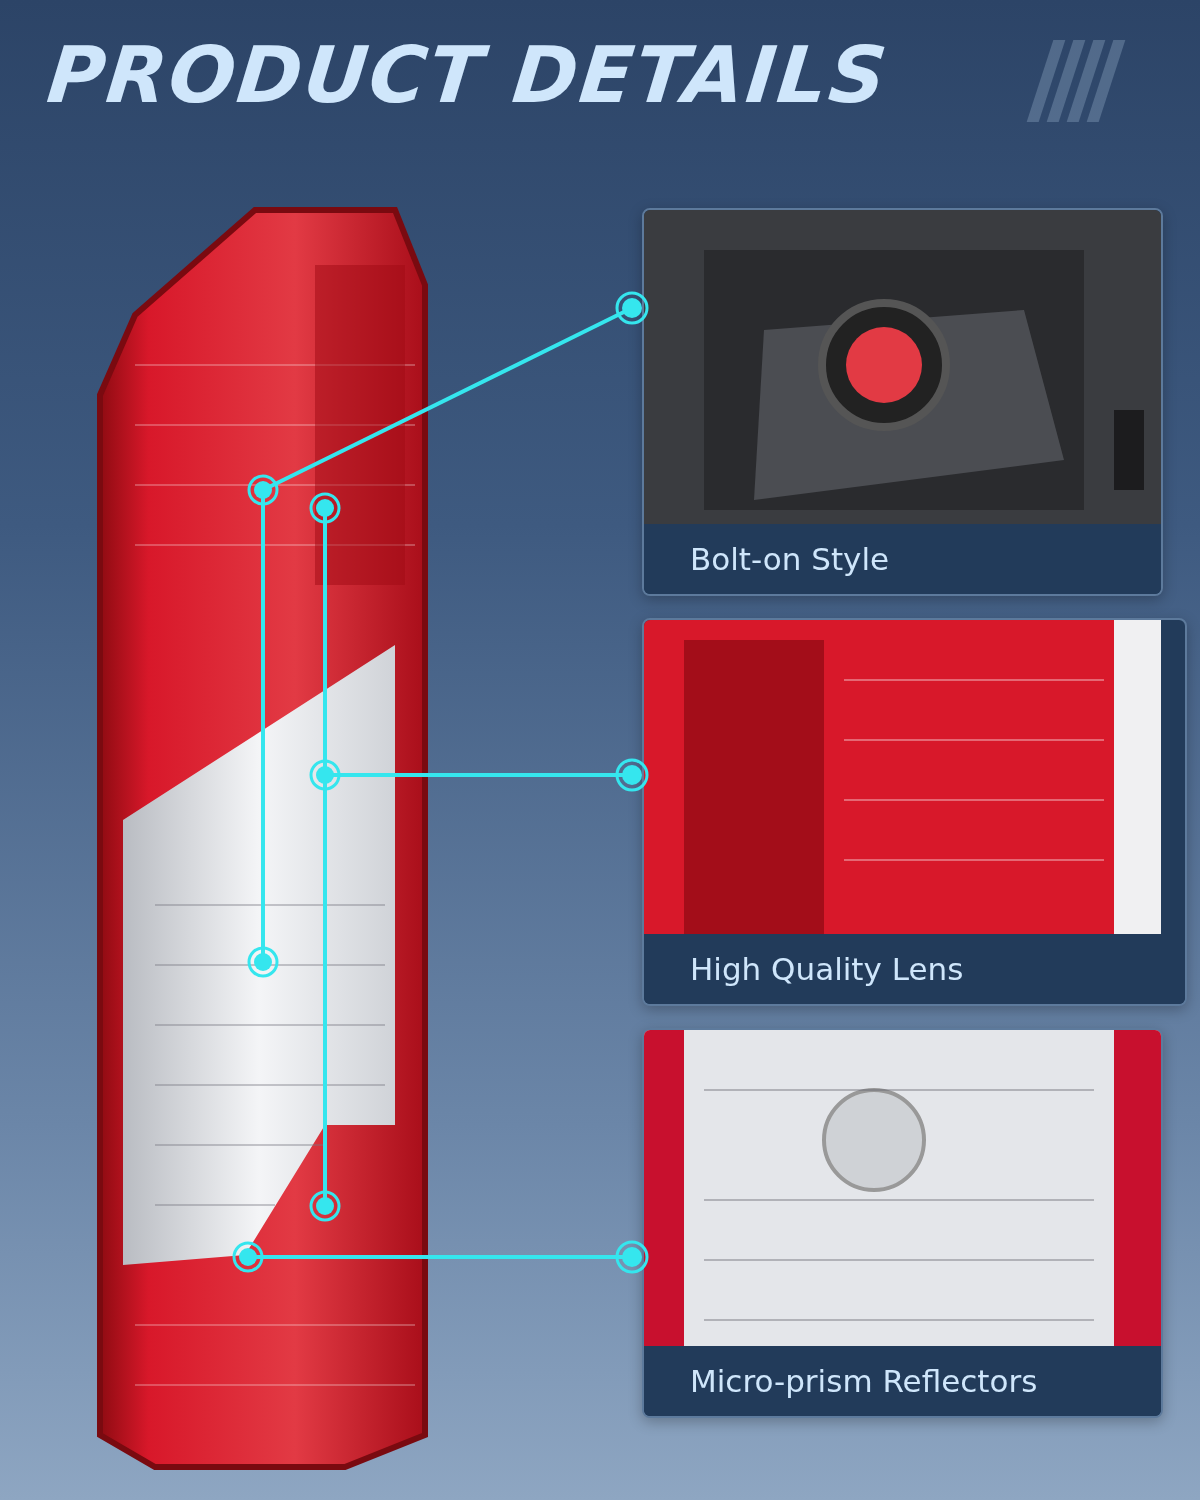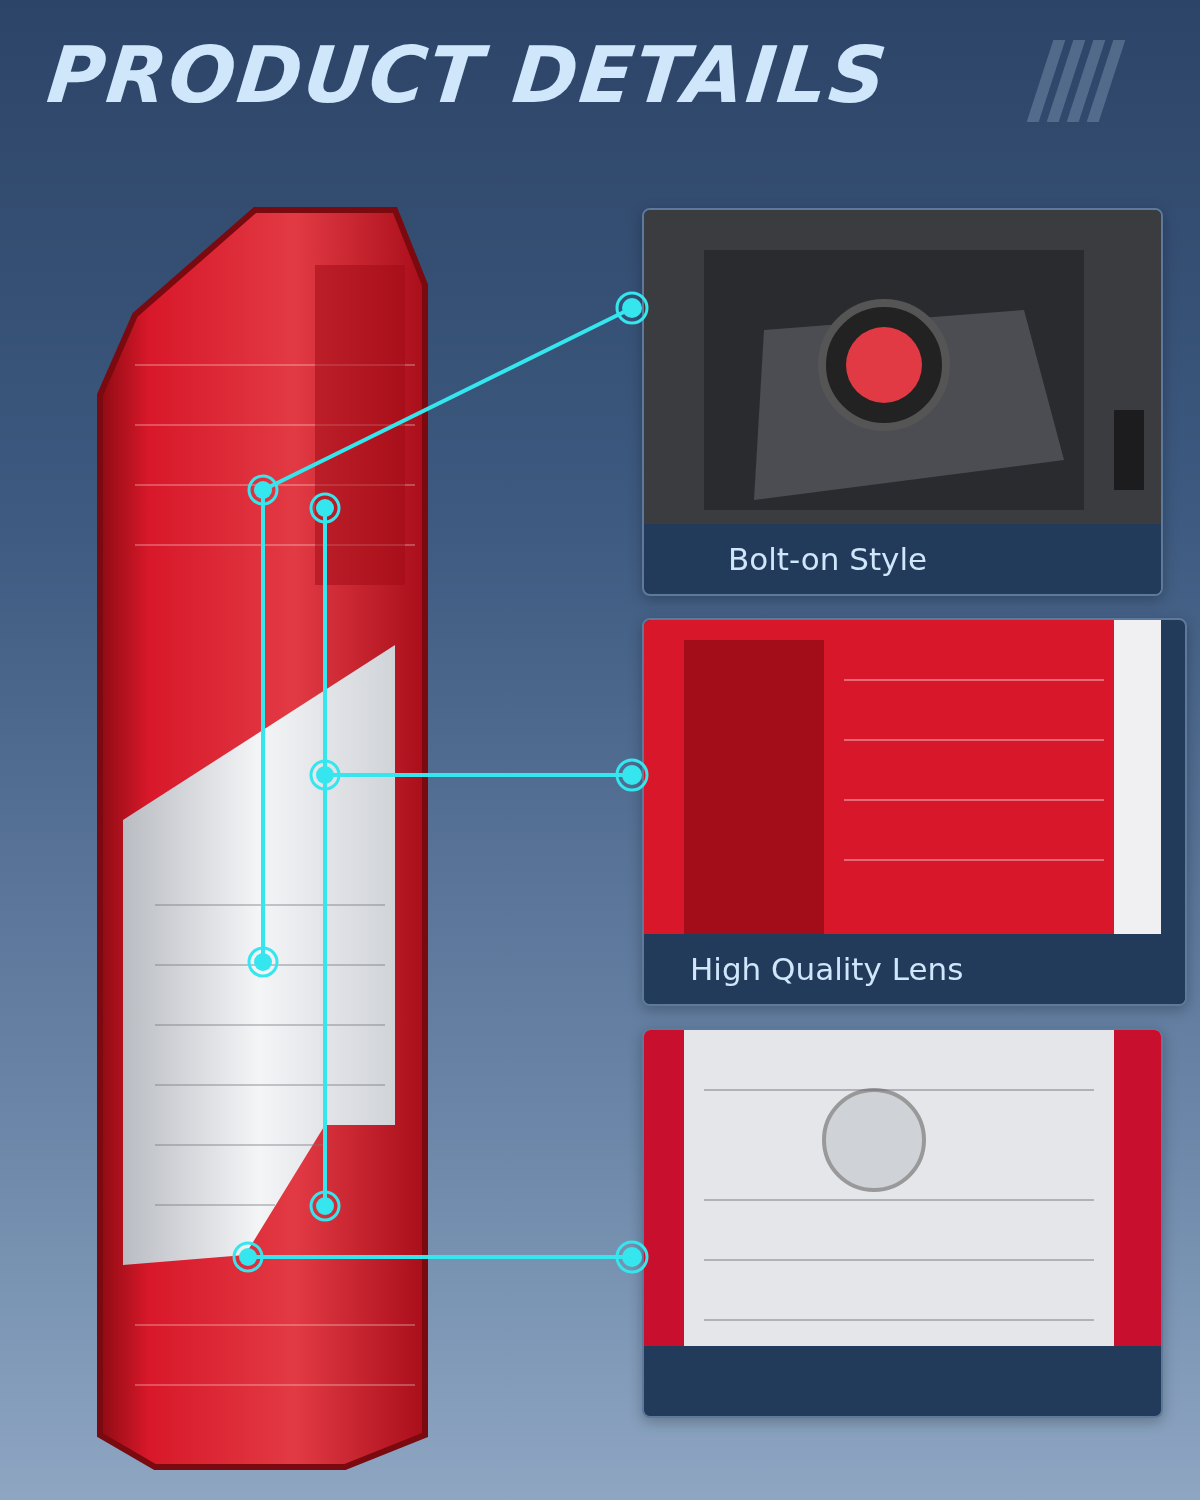--- a/index.html
+++ b/index.html
@@ -9,21 +9,21 @@
   .title{position:absolute;left:48px;top:30px;font-size:78px;font-weight:bold;font-style:italic;
     color:#cfe6fb;letter-spacing:2px;font-family:"DejaVu Sans",sans-serif;transform:skewX(-6deg);}
   .stripes{position:absolute;left:1040px;top:40px;width:160px;height:82px;display:flex;gap:8px;}
   .stripes span{display:block;width:12px;height:82px;background:rgba(150,175,200,.35);transform:skewX(-18deg);}
   .lamp{position:absolute;left:95px;top:205px;width:395px;height:1265px;}
   .panel{position:absolute;left:642px;width:517px;border-radius:8px;overflow:hidden;
     border:2px solid #5d7a9c;background:#223b5a;box-shadow:0 4px 14px rgba(0,0,0,.25);}
   .panel .img{position:absolute;left:0;top:0;right:0;}
   .panel .cap{position:absolute;left:0;right:0;bottom:0;background:#223b5a;color:#cfe6fb;
     font-size:31px;padding-left:46px;display:flex;align-items:center;}
-  .p1{top:208px;height:384px;} .p1 .img{height:314px;} .p1 .cap{height:70px;margin-left:38px;}
+  .p1{top:208px;height:384px;} .p1 .img{height:314px;} .p1 .cap{height:70px;}
   .p2{top:618px;height:384px;padding-left:24px;} .p2 .img{height:314px;} .p2 .cap{height:70px;}
   .p3{top:1028px;height:386px;} .p3 .img{height:316px;} .p3 .cap{height:70px;}
   svg.overlay{position:absolute;left:0;top:0;}
 </style>
 </head>
 <body>
 
 <div class="title">PRODUCT DETAILS</div>
 <div class="stripes">
     <span></span>
@@ -100,20 +100,21 @@
     <rect x="0" y="0" width="40" height="316" fill="#c8102e"></rect>
     <rect x="470" y="0" width="47" height="316" fill="#c8102e"></rect>
     <circle cx="230" cy="110" r="50" fill="#cfd2d6" stroke="#999" stroke-width="4"></circle>
     <g stroke="rgba(100,100,110,.4)" stroke-width="2">
       <line x1="60" y1="60" x2="450" y2="60"></line>
         <line x1="60" y1="170" x2="450" y2="170"></line>
       <line x1="60" y1="230" x2="450" y2="230"></line>
         <line x1="60" y1="290" x2="450" y2="290"></line>
     </g>
   </svg>
+  <div class="cap">Micro-prism Reflectors</div>
 </div>
 
 <svg class="overlay" width="1200" height="1500">
   <g stroke="#35e6ee" stroke-width="4" fill="none">
     <polyline points="263,490 632,308"></polyline>
     <polyline points="263,490 263,962"></polyline>
     <polyline points="325,508 325,1206"></polyline>
     <polyline points="325,775 632,775"></polyline>
     <polyline points="248,1257 632,1257"></polyline>
   </g>

